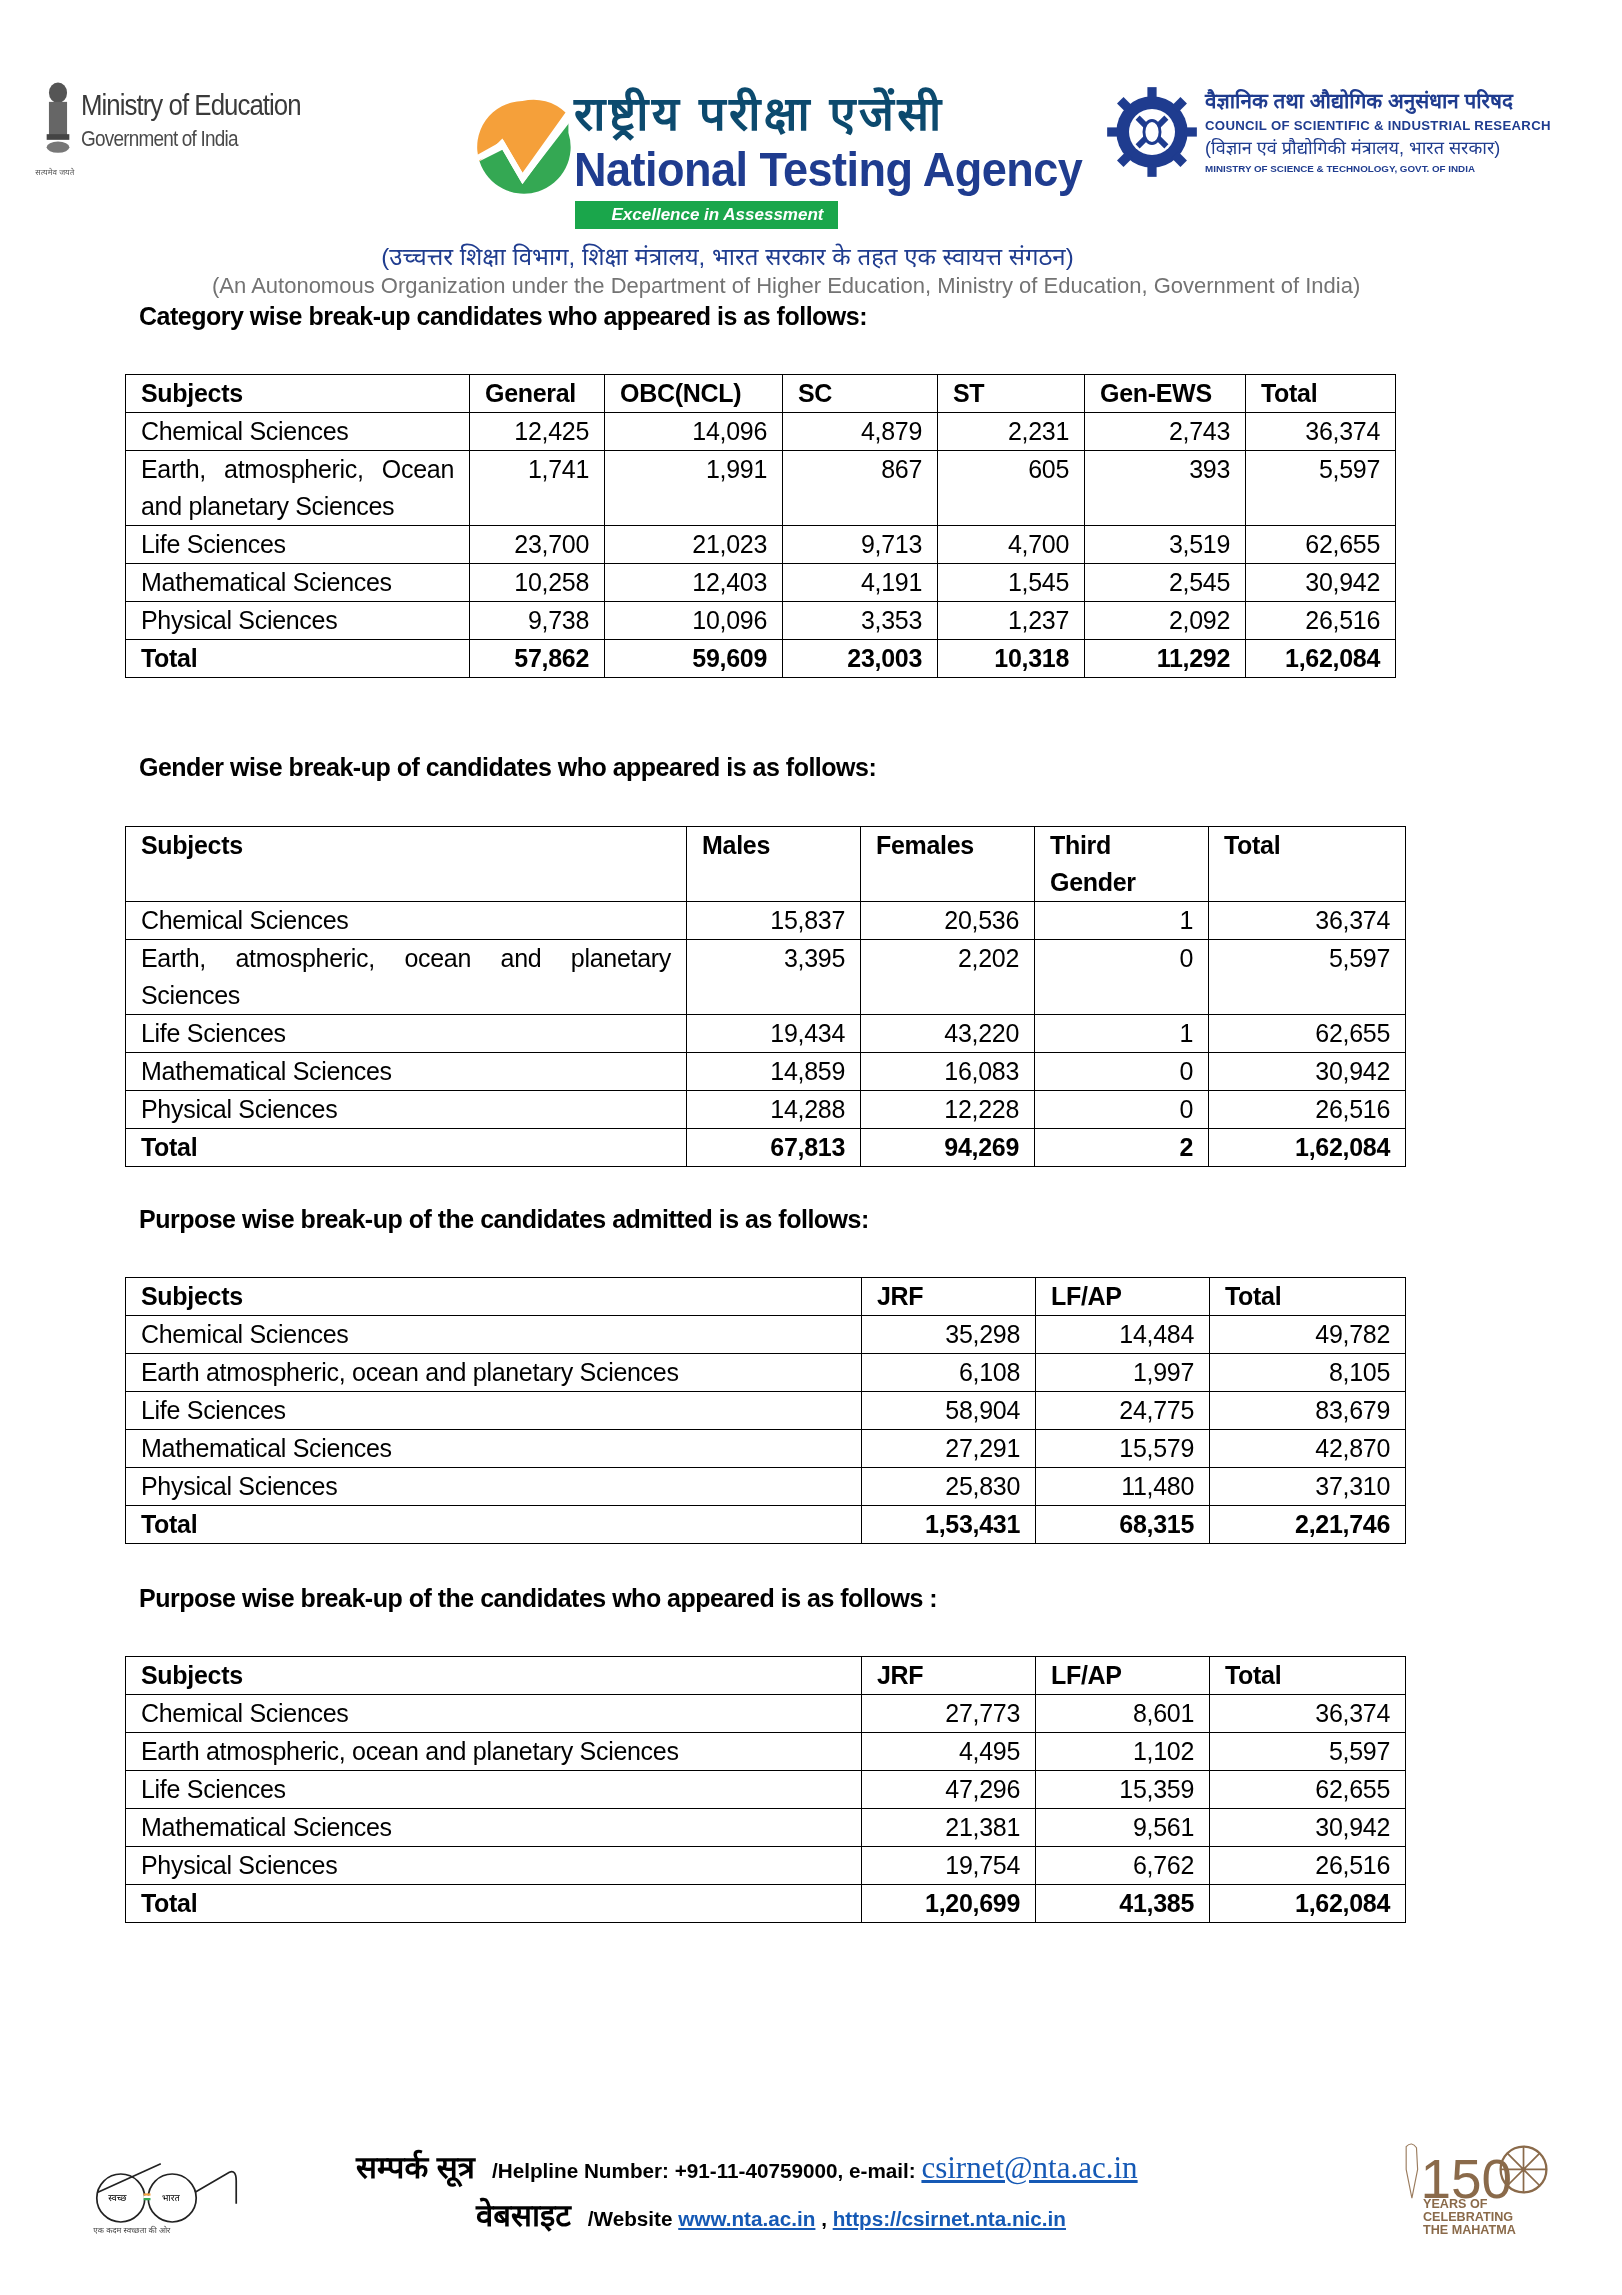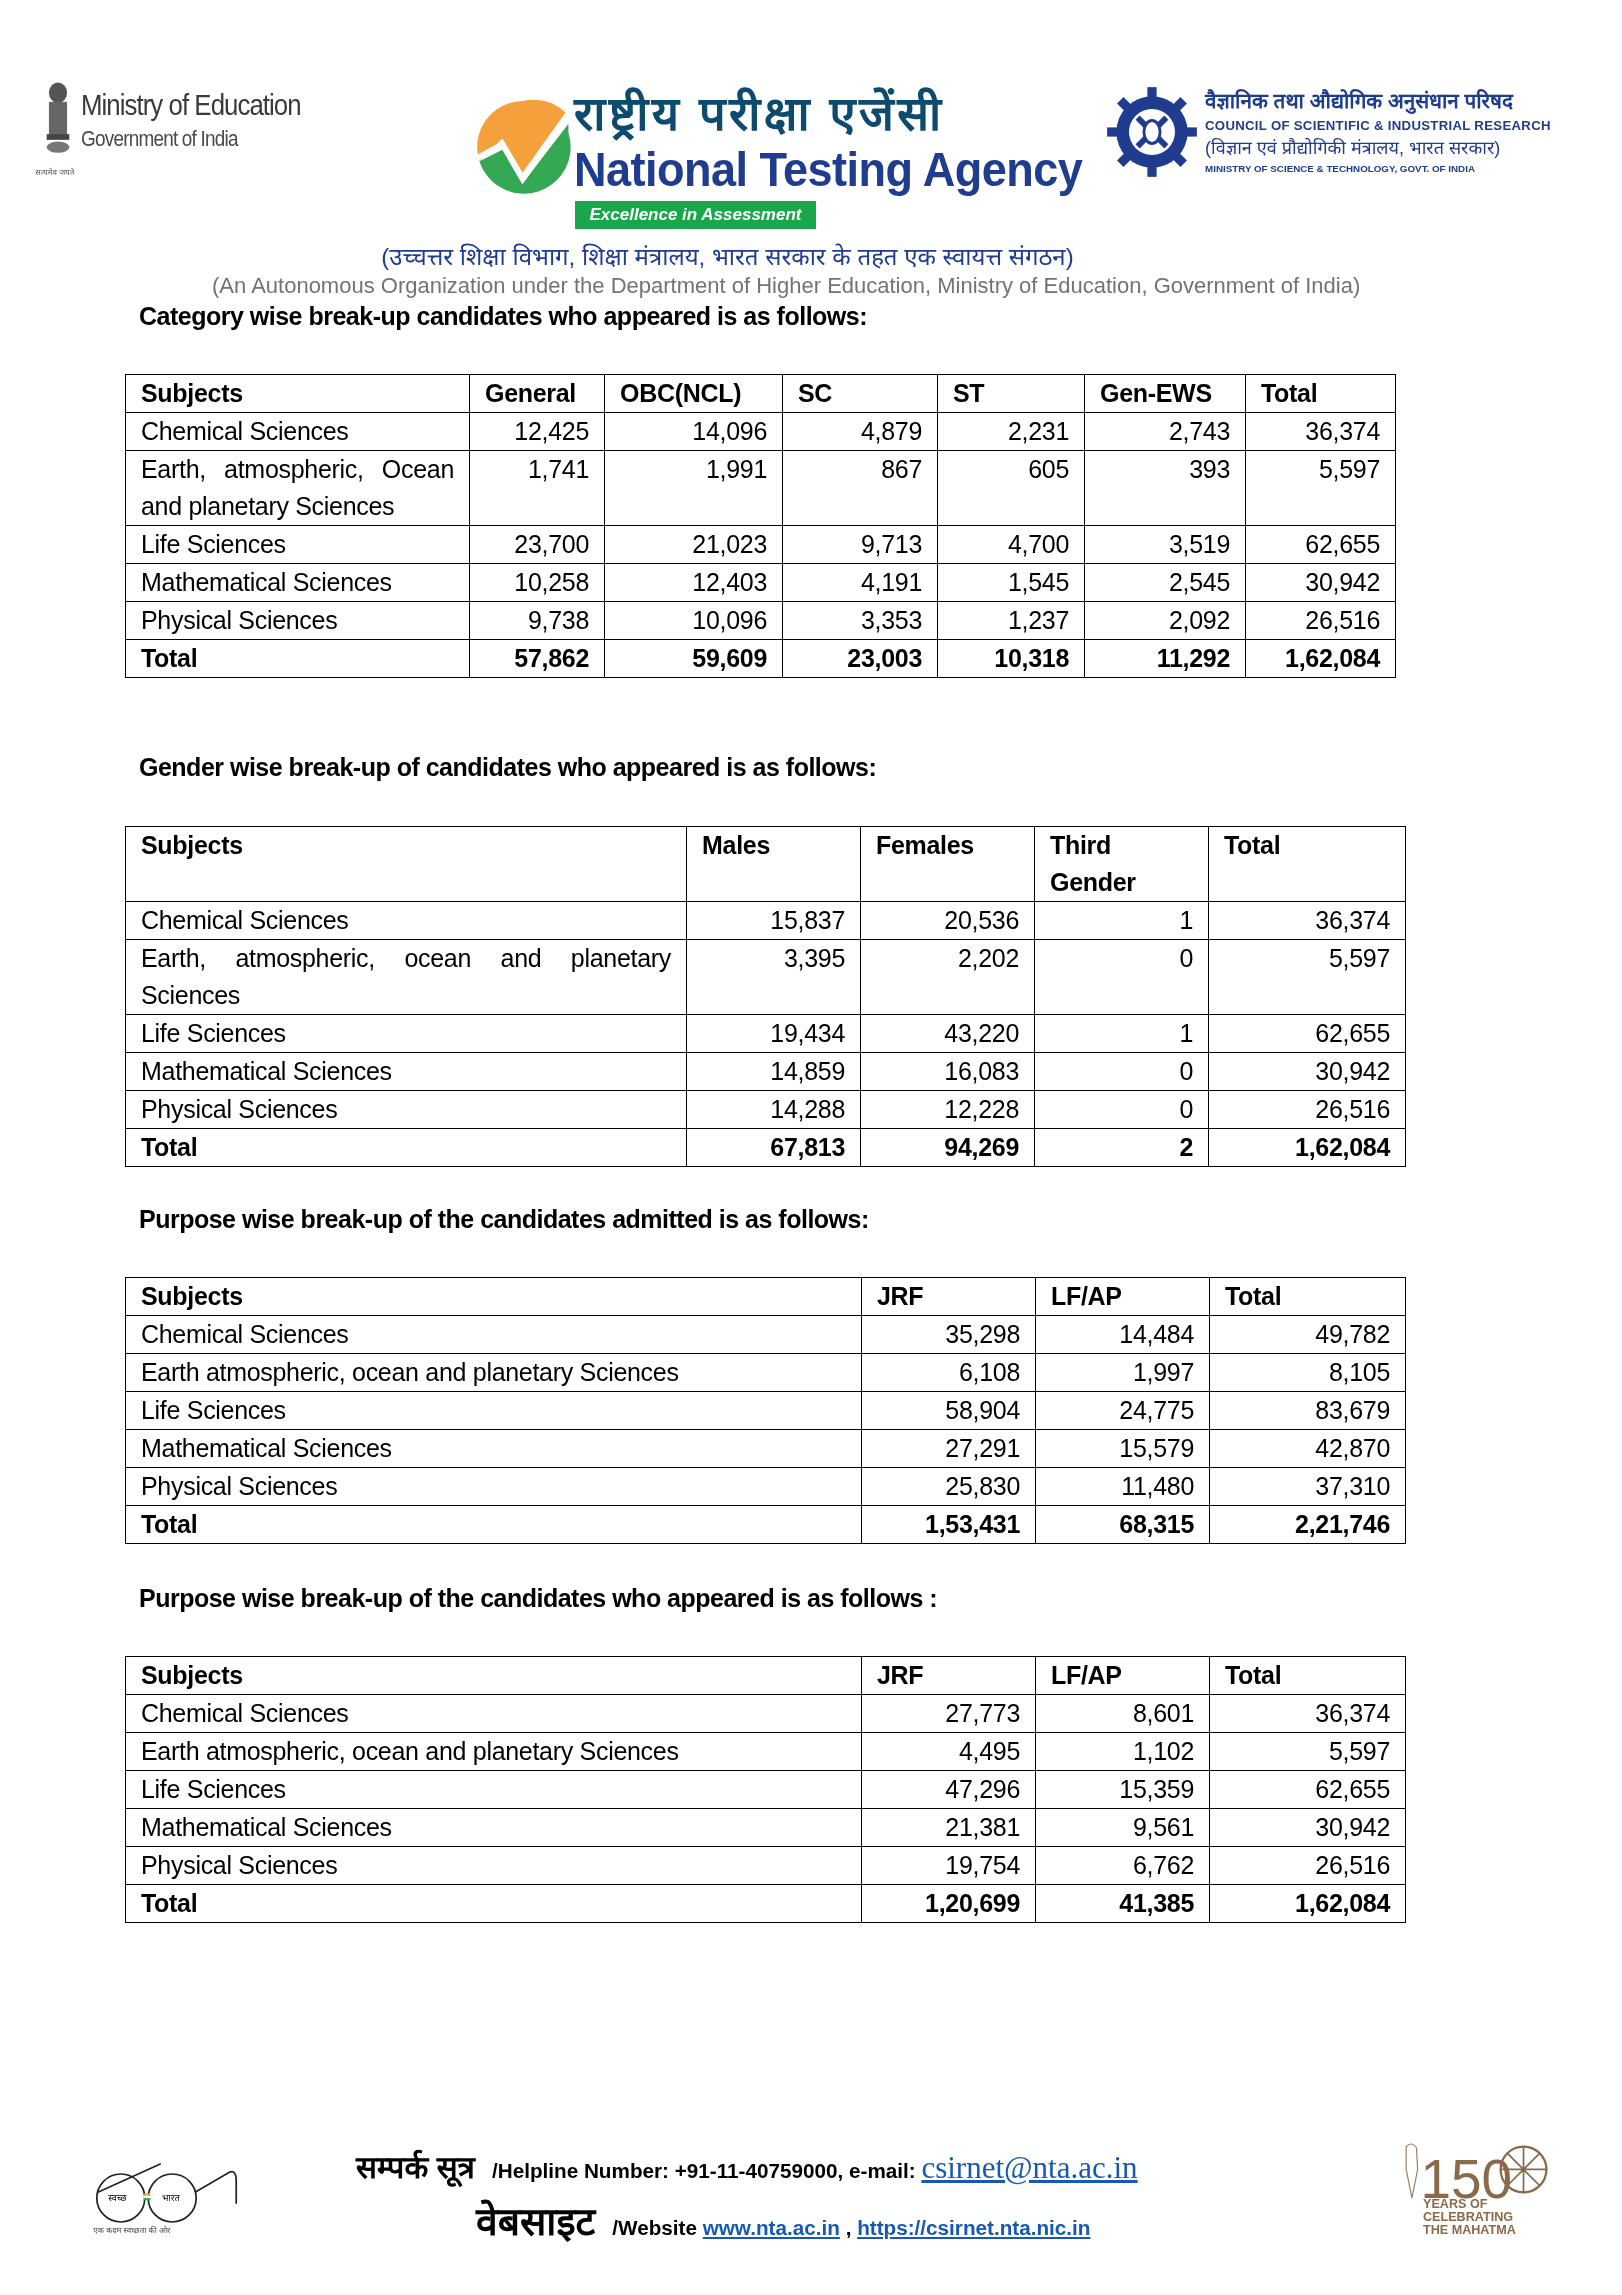--- a/index.html
+++ b/index.html
@@ -14,21 +14,21 @@
   .moe-sub { position: absolute; left: 40px; top: 46px; font-size: 22px; color: #4a4a4a;
              letter-spacing: -0.9px; transform: scaleX(0.86); transform-origin: left; white-space: nowrap; }
   .moe-motto { position: absolute; left: -5.7px; top: 86px; font-size: 8px; color: #555; white-space: nowrap; }
 
   .nta-logo { position: absolute; left: 468px; top: 98px; width: 109px; height: 98px; }
   .nta-hindi { position: absolute; left: 574px; top: 80px; font-size: 47px; font-weight: bold;
                color: #0c4a6e; white-space: nowrap; letter-spacing: 3.4px; }
   .nta-name { position: absolute; left: 574px; top: 141px; font-size: 49px; font-weight: bold;
               color: #1f3c8f; white-space: nowrap; letter-spacing: -0.6px; transform: scaleX(0.92); transform-origin: left; }
   .nta-tag { position: absolute; left: 575px; top: 201px; width: 241px; height: 27.5px; background: #1aa64b;
-             color: #fff; font-style: italic; font-weight: bold; font-size: 17px; line-height: 27.5px; text-align: center; }
+             color: #fff; font-style: italic; font-weight: bold; font-size: 17px; line-height: 27.5px; text-align: center; padding-left: 22px; }
 
   .csir-logo { position: absolute; left: 1106px; top: 86px; width: 92px; height: 92px; }
   .csir-text { position: absolute; left: 1205px; top: 86px; color: #1f3c8f; white-space: nowrap; }
   .csir-hindi { font-size: 20.7px; font-weight: bold; line-height: 30px; }
   .csir-en { font-size: 13.2px; font-weight: bold; line-height: 20.7px; letter-spacing: 0.3px; }
   .csir-hindi2 { font-size: 18px; line-height: 23px; }
   .csir-en2 { font-size: 9.8px; font-weight: bold; line-height: 17px; }
 
   .hindi-desc { position: absolute; left: 0; width: 1455px; top: 239px; text-align: center;
                 font-size: 24px; color: #1f3c8f; }
@@ -53,21 +53,21 @@
   #tbl-admitted { left: 125px; top: 1277px; width: 1281px; }
   #tbl-appeared { left: 125px; top: 1656px; width: 1281px; }
 
   
   .swachh { position: absolute; left: 86px; top: 2158px; width: 161px; height: 80px; }
   .contact { position: absolute; left: 356px; top: 2145px; white-space: nowrap; font-size: 20.7px; font-weight: bold; }
   .contact .hi { font-size: 31px; margin-right: 17px; }
   .contact a { color: #1559b5; text-decoration: underline; }
   .contact .email { font-family: "Liberation Serif", serif; font-weight: normal; font-size: 31px; }
   .website { position: absolute; left: 476px; top: 2193px; white-space: nowrap; font-size: 20.7px; font-weight: bold; }
-  .website .hi { font-size: 39px; margin-right: 17px; text-align: right; }
+  .website .hi { font-size: 31px; margin-right: 17px; text-align: right; }
   .website a { color: #1559b5; text-decoration: underline; }
   .gandhi { position: absolute; left: 1389px; top: 2135px; width: 166px; height: 109px; }
   .gandhi-text { position: absolute; left: 34px; top: 63px; font-size: 12.6px; font-weight: bold; color: #8a6a4a; line-height: 13.2px; }
 </style>
 </head>
 <body>
 
 <div class="moe">
   <svg class="moe-emblem" viewBox="0 0 60 140">
     <ellipse cx="30" cy="22" rx="16" ry="18" fill="#555"></ellipse>

